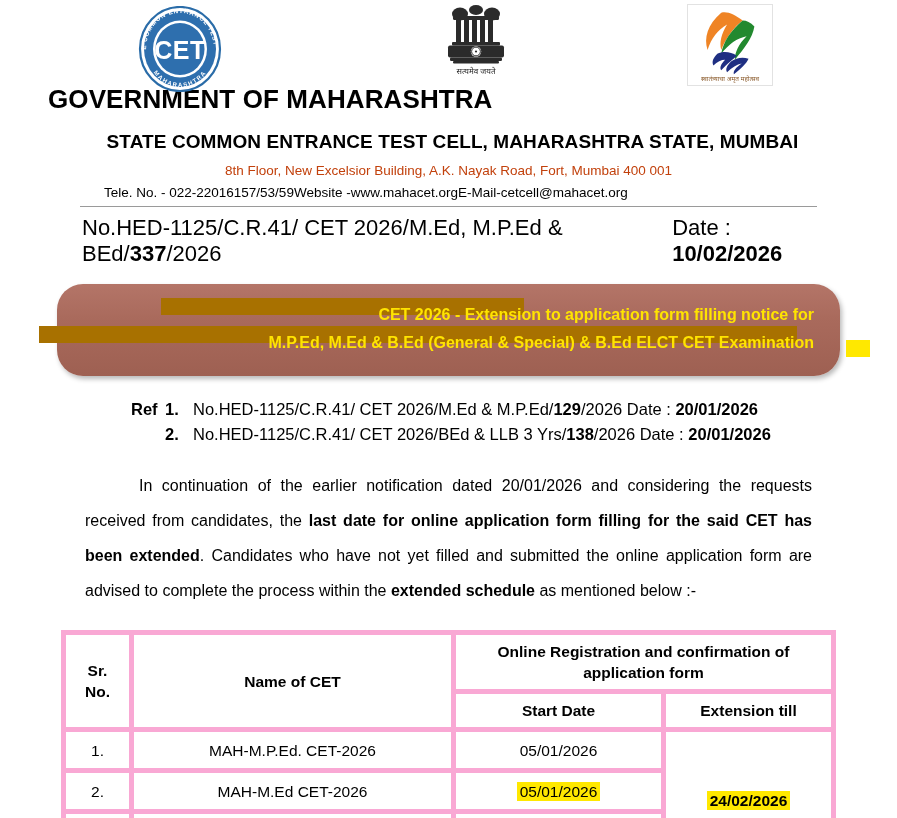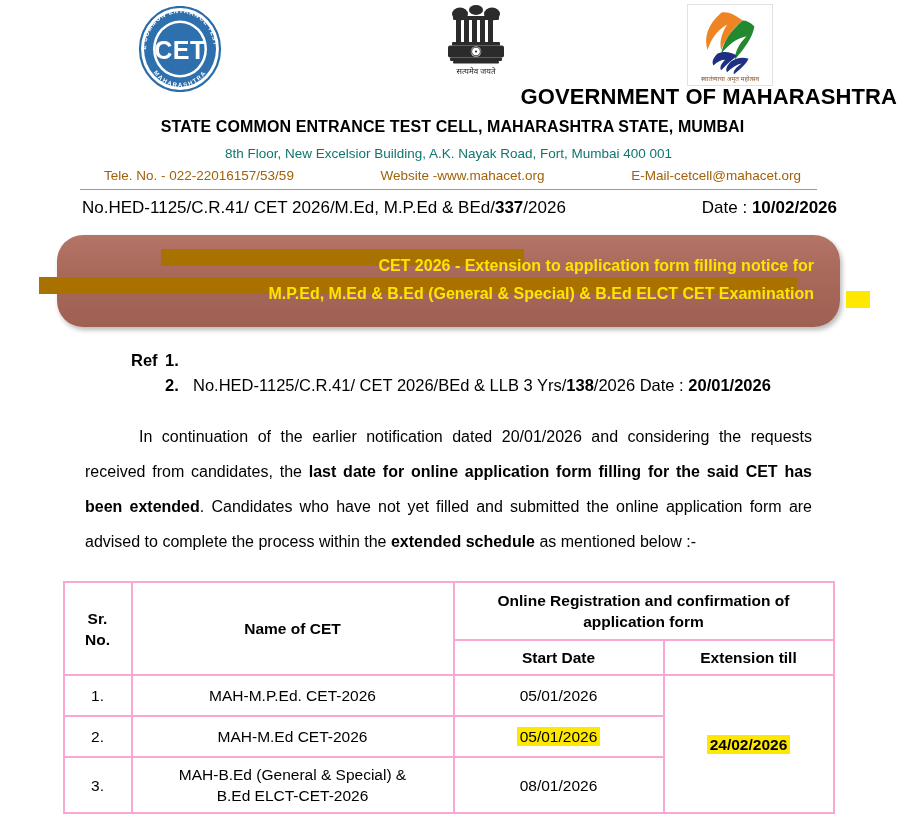--- a/index.html
+++ b/index.html
@@ -49,64 +49,63 @@
     top: 4px;
     width: 86px;
     height: 82px;
     border: 1px solid #e2e2e2;
     box-sizing: border-box;
     background: #fff;
   }
 
   
   .gov-title {
-    text-align: right;
-    font-size: 22px;
+    text-align: left;
+    font-size: 26px;
     font-weight: bold;
     letter-spacing: 0.1px;
     margin-top: -8px;
     padding-left: 48px;
   }
   .cell-title {
     text-align: center;
-    font-size: 16px;
+    font-size: 19px;
     font-weight: bold;
     letter-spacing: 0.1px;
-    margin-top: 8px;
+    margin-top: 16px;
     padding-left: 8px;
   }
 
   .addr-line {
     text-align: center;
     font-size: 13.5px;
     margin-top: 10px;
-    color: #0f766e;
+    color: #c2410c;
   }
 
   .contact-row {
     display: flex;
-    justify-content: space-between;
     font-size: 13.5px;
     margin-top: 7px;
     padding: 0 96px 0 104px;
-    color: #a16207;
+    color: #000000;
   }
 
   .hr-rule {
     border: 0;
     border-top: 1px solid #9a9a9a;
     margin: 6px 80px 0 80px;
   }
 
   
   .docnum-row {
     display: flex;
     justify-content: space-between;
     align-items: baseline;
-    font-size: 17px;
+    font-size: 22px;
     margin: 8px 0 0 0;
     padding: 0 60px 0 82px;
   }
   .docnum-row b { font-weight: bold; }
 
   
   .banner-wrap {
     position: relative;
     margin: 17px auto 0 auto;
     width: 783px;
@@ -187,21 +186,21 @@
   .indent { display: inline-block; width: 54px; }
 
   
   table.sched {
     margin: 22px auto 0 auto;
     width: 770px;
     border-collapse: collapse;
     table-layout: fixed;
   }
   table.sched th, table.sched td {
-    border: 2px solid #f9a8d4;
+    border: 5px solid #f9a8d4;
     text-align: center;
     vertical-align: middle;
     font-size: 15.5px;
     padding: 6px 4px;
   }
   table.sched th {
     font-weight: bold;
     line-height: 21px;
   }
   table.sched td {
@@ -310,20 +309,21 @@
       <div class="hl-overshoot"></div>
       <div class="banner-line hl">CET 2026 - Extension to application form filling notice for</div>
       <div class="banner-line hl">M.P.Ed, M.Ed &amp; B.Ed (General &amp; Special) &amp; B.Ed ELCT CET Examination</div>
     </div>
   </div>
 
   <div class="ref-block">
     <div class="ref-row">
       <span class="ref-label">Ref</span>
       <span class="ref-idx">1.</span>
+      <span class="ref-text"><span>No.HED-1125/C.R.41/ CET 2026/M.Ed &amp; M.P.Ed/</span><b>129</b><span>/2026 Date  : </span><b>20/01/2026</b></span>
     </div>
     <div class="ref-row">
       <span class="ref-label"></span>
       <span class="ref-idx">2.</span>
       <span class="ref-text"><span>No.HED-1125/C.R.41/ CET 2026/BEd &amp; LLB 3 Yrs/</span><b>138</b><span>/2026 Date : </span><b>20/01/2026</b></span>
     </div>
   </div>
 
   <p class="body-para"><span class="indent"></span><span>In continuation of the earlier notification dated 20/01/2026 and considering the requests received from candidates, the </span><b>last date for online application form filling for the said CET has been extended</b><span>. Candidates who have not yet filled and submitted the online application form are advised to complete the process within the </span><b>extended schedule</b><span> as mentioned below :-</span></p>
 

